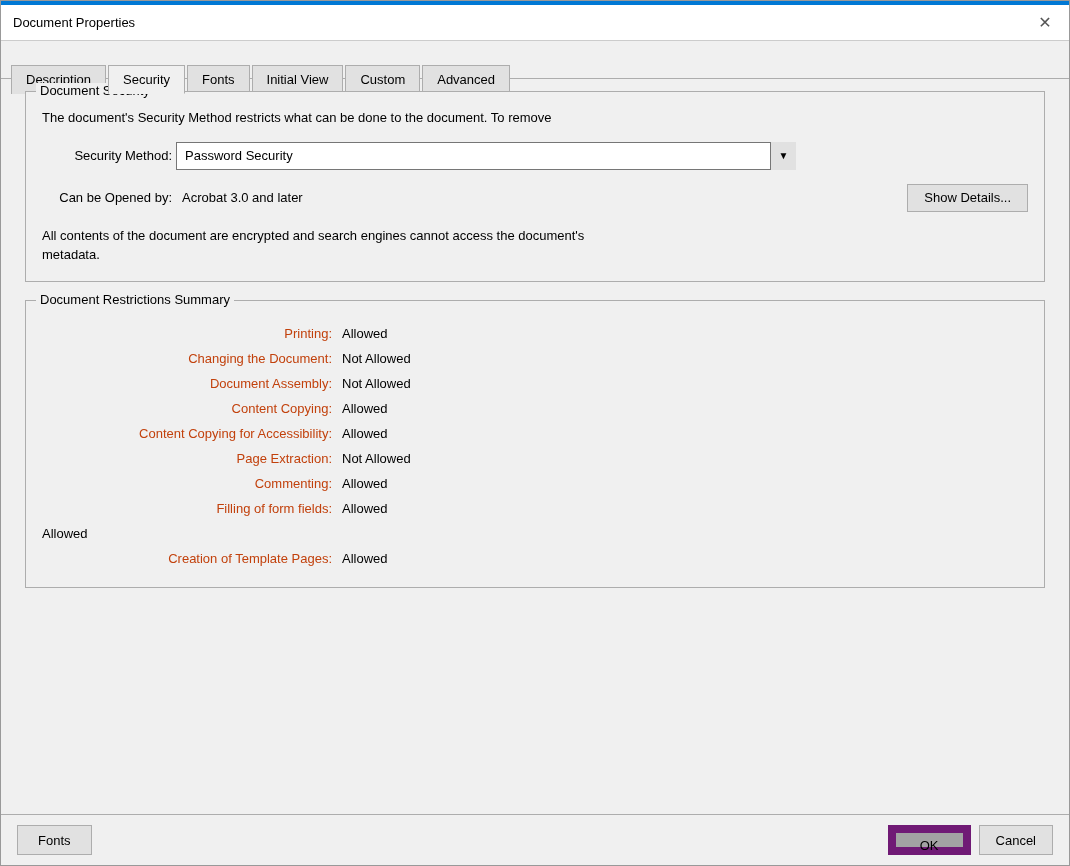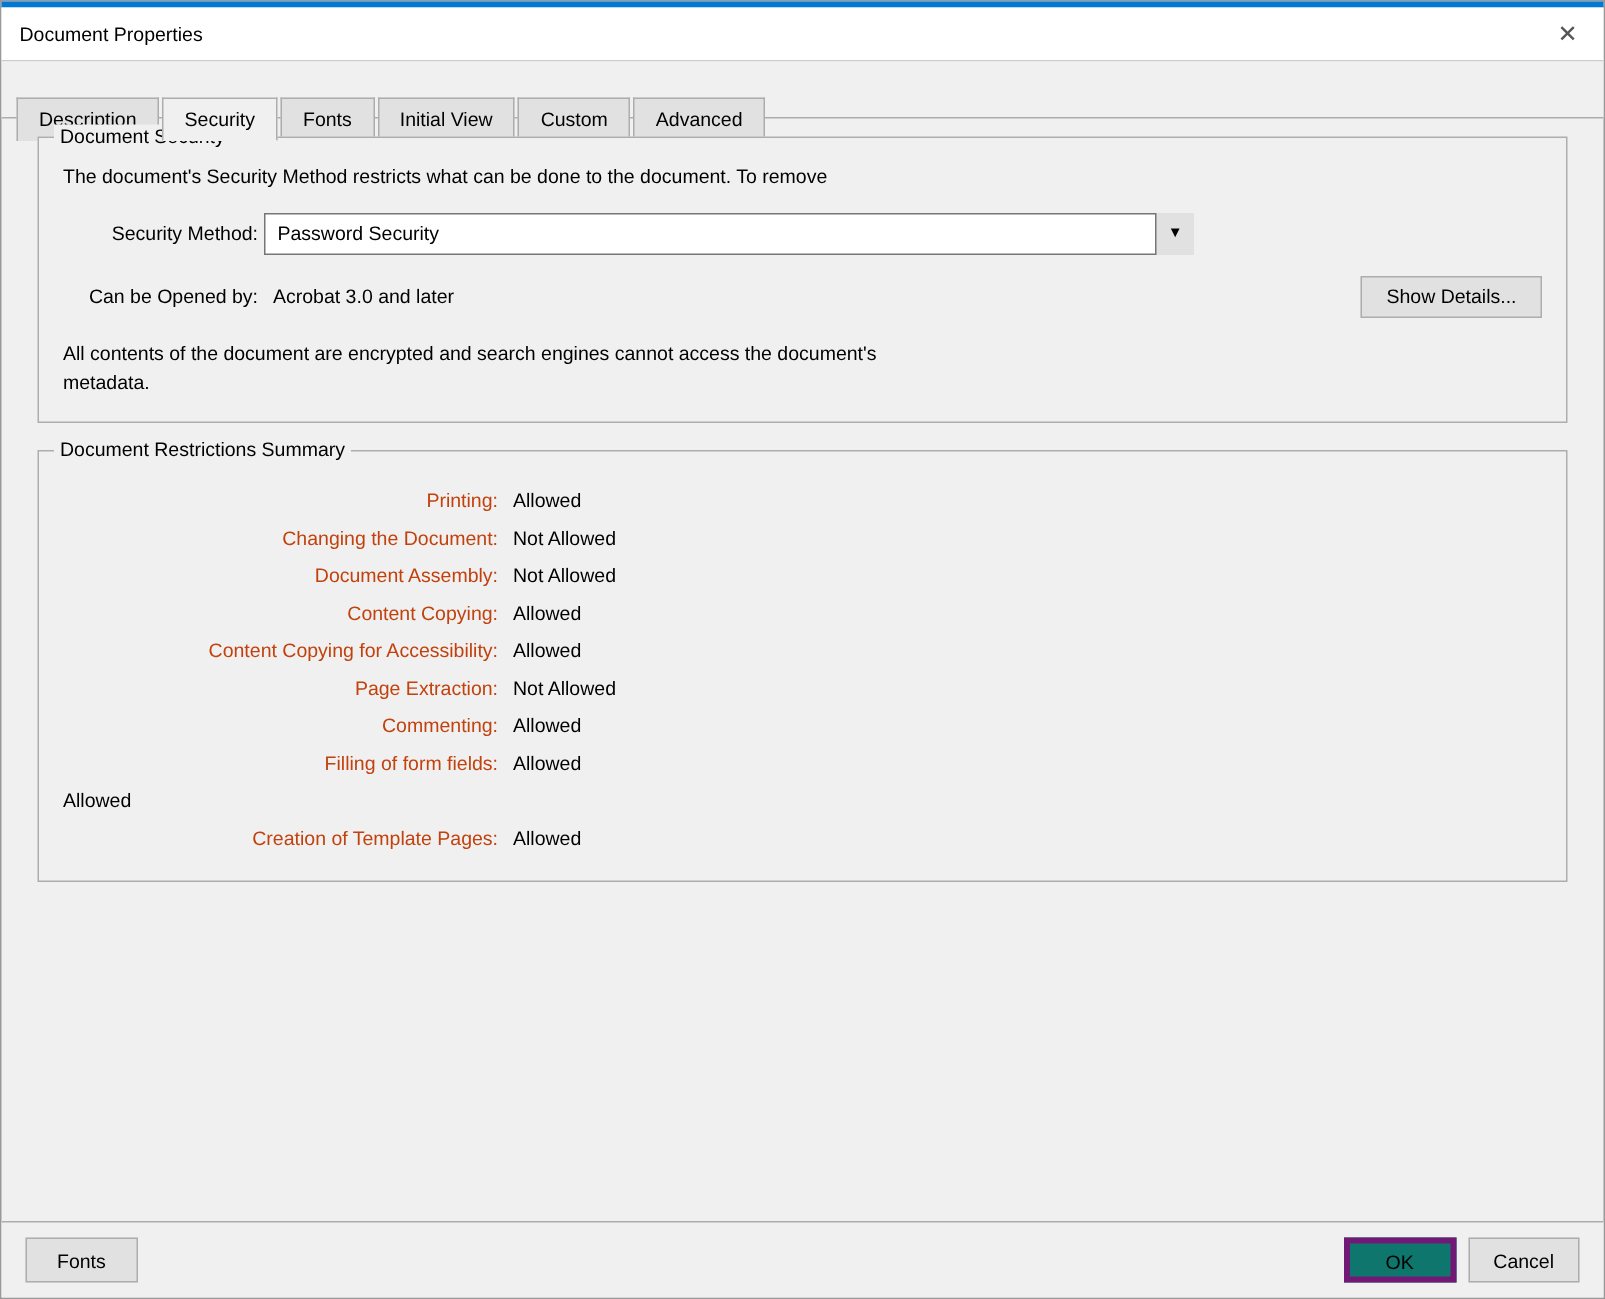--- a/index.html
+++ b/index.html
@@ -214,22 +214,22 @@
       background: #f0f0f0;
       justify-content: space-between;
     }
     .button-bar-right {
       display: flex;
       gap: 8px;
     }
     .btn-ok {
       padding: 5px 24px;
       height: 30px;
-      border: 4px solid #701a75;
-      background: #0f766e;
+      border: 8px solid #701a75;
+      background: #a3a3a3;
       font-size: 13px;
       cursor: pointer;
     }
     .btn-cancel {
       padding: 5px 16px;
       height: 30px;
       border: 1px solid #adadad;
       background: #e1e1e1;
       font-size: 13px;
       cursor: pointer;

